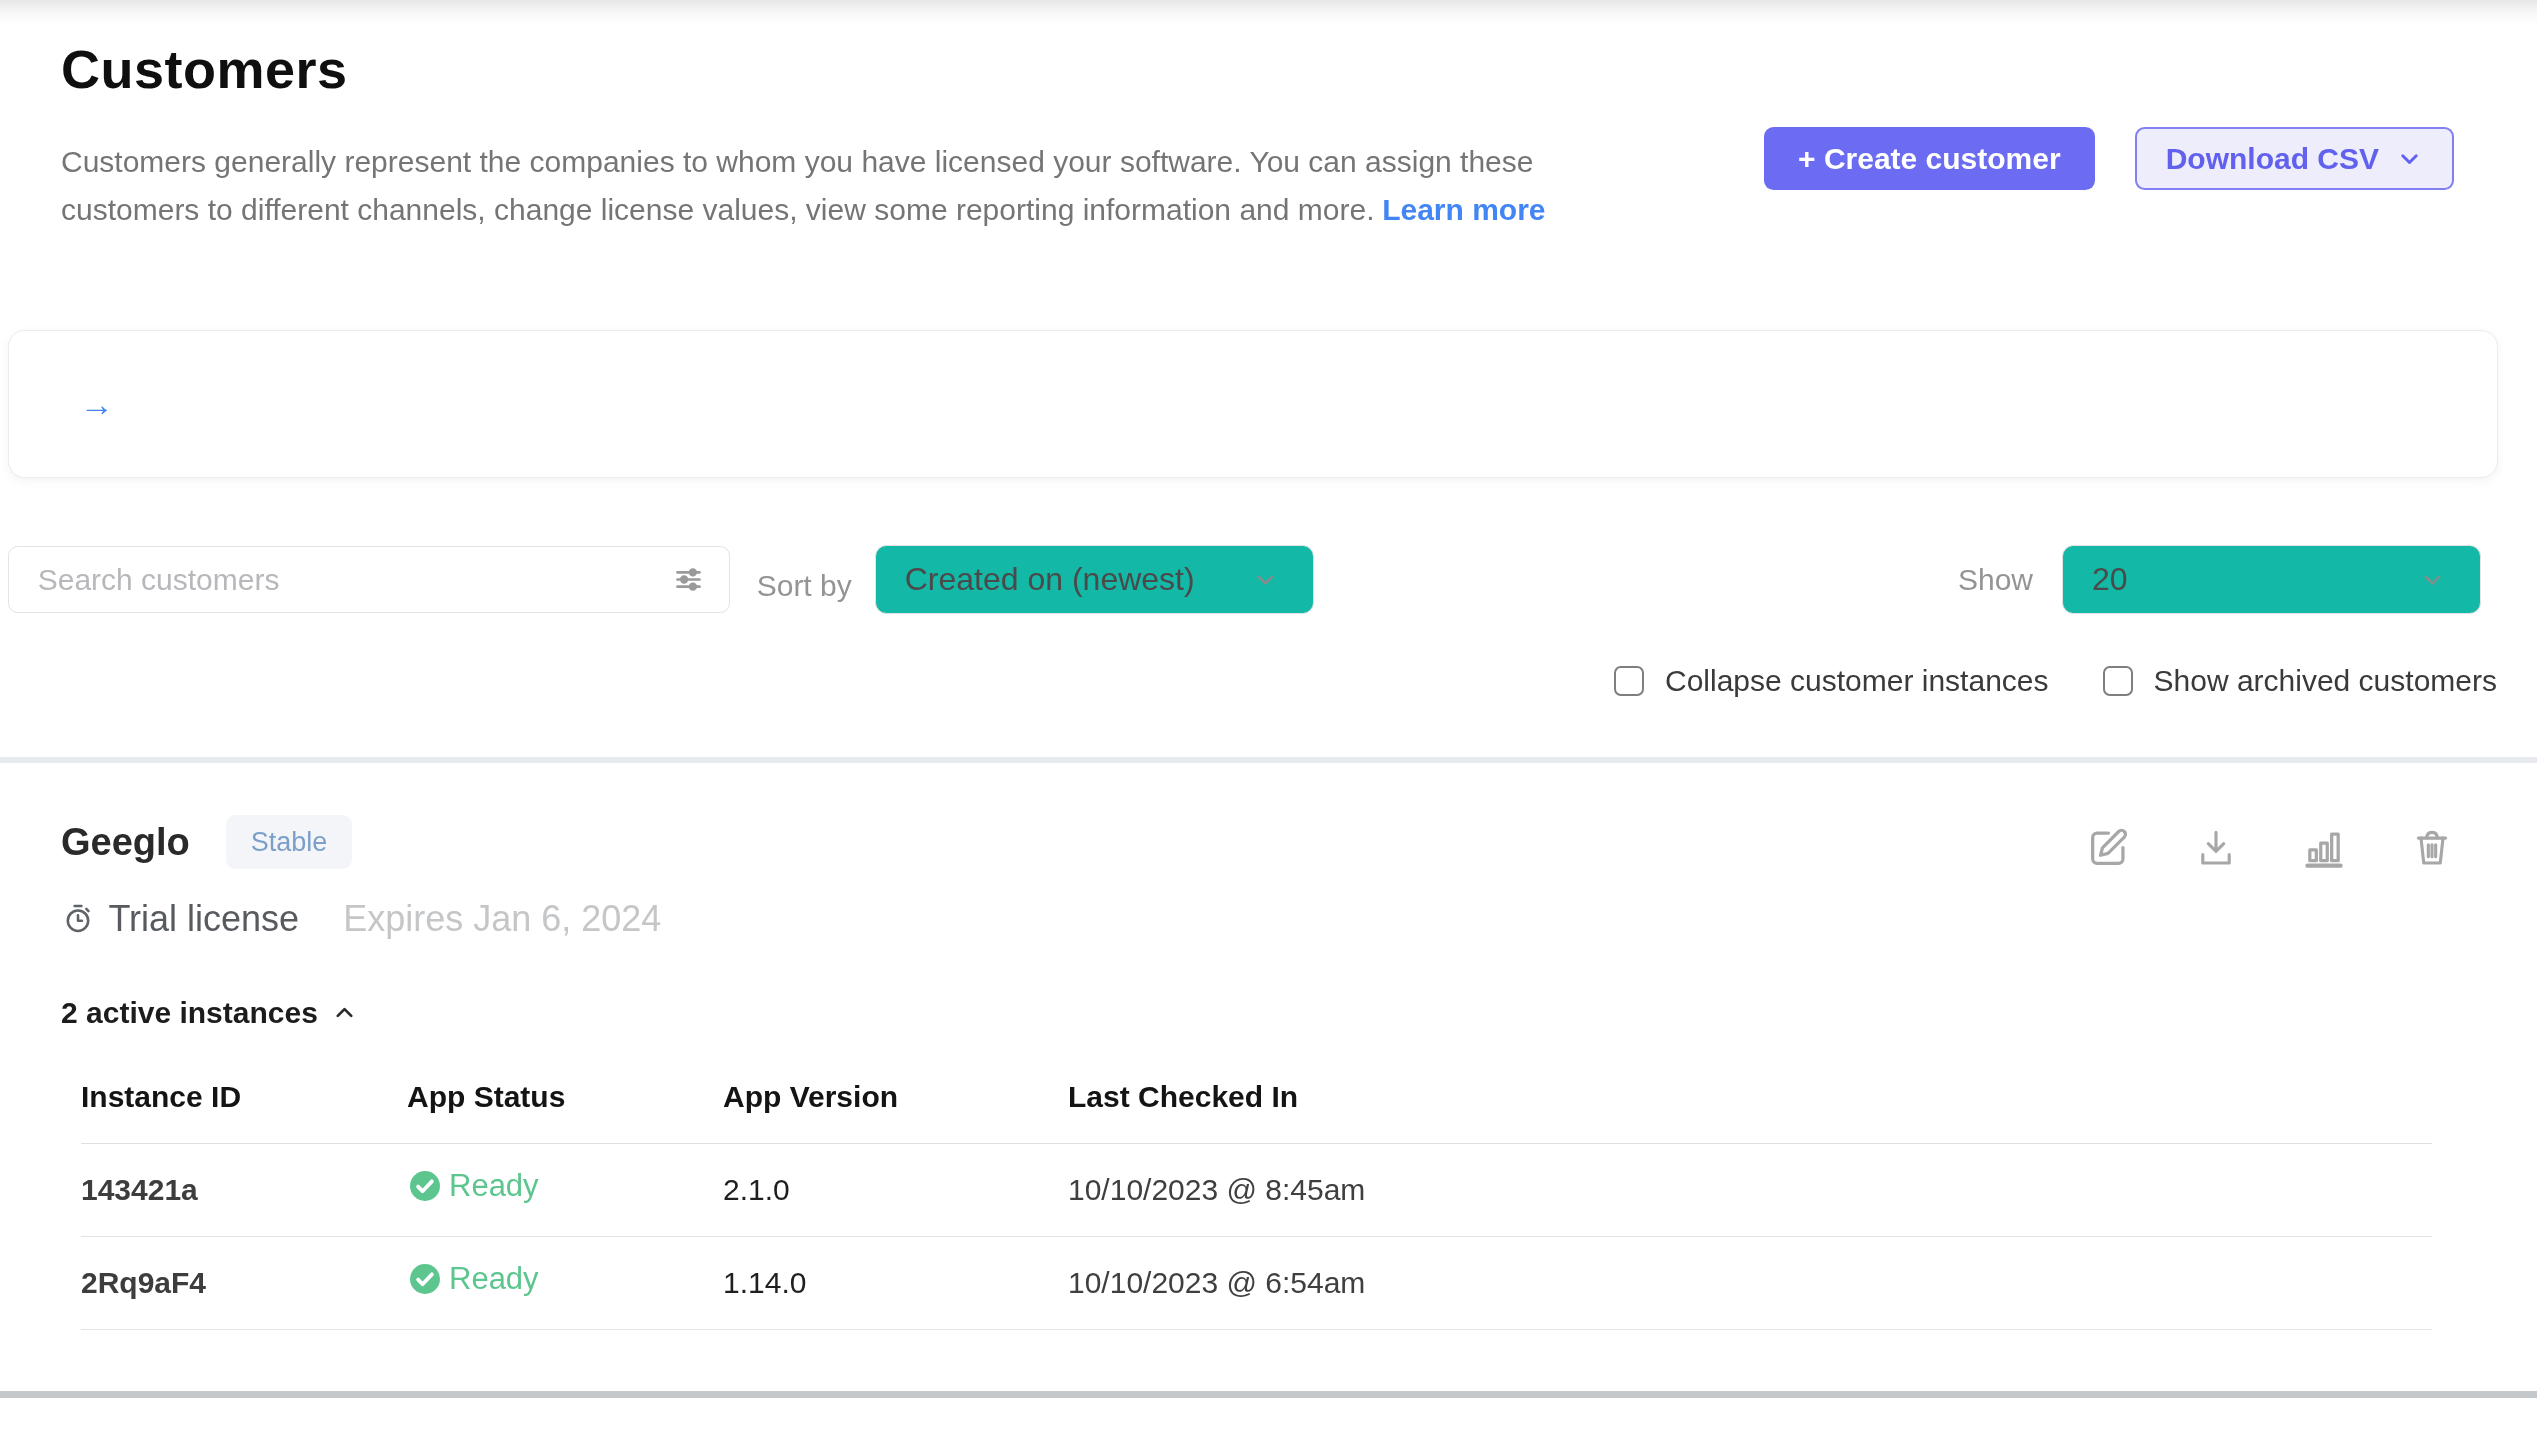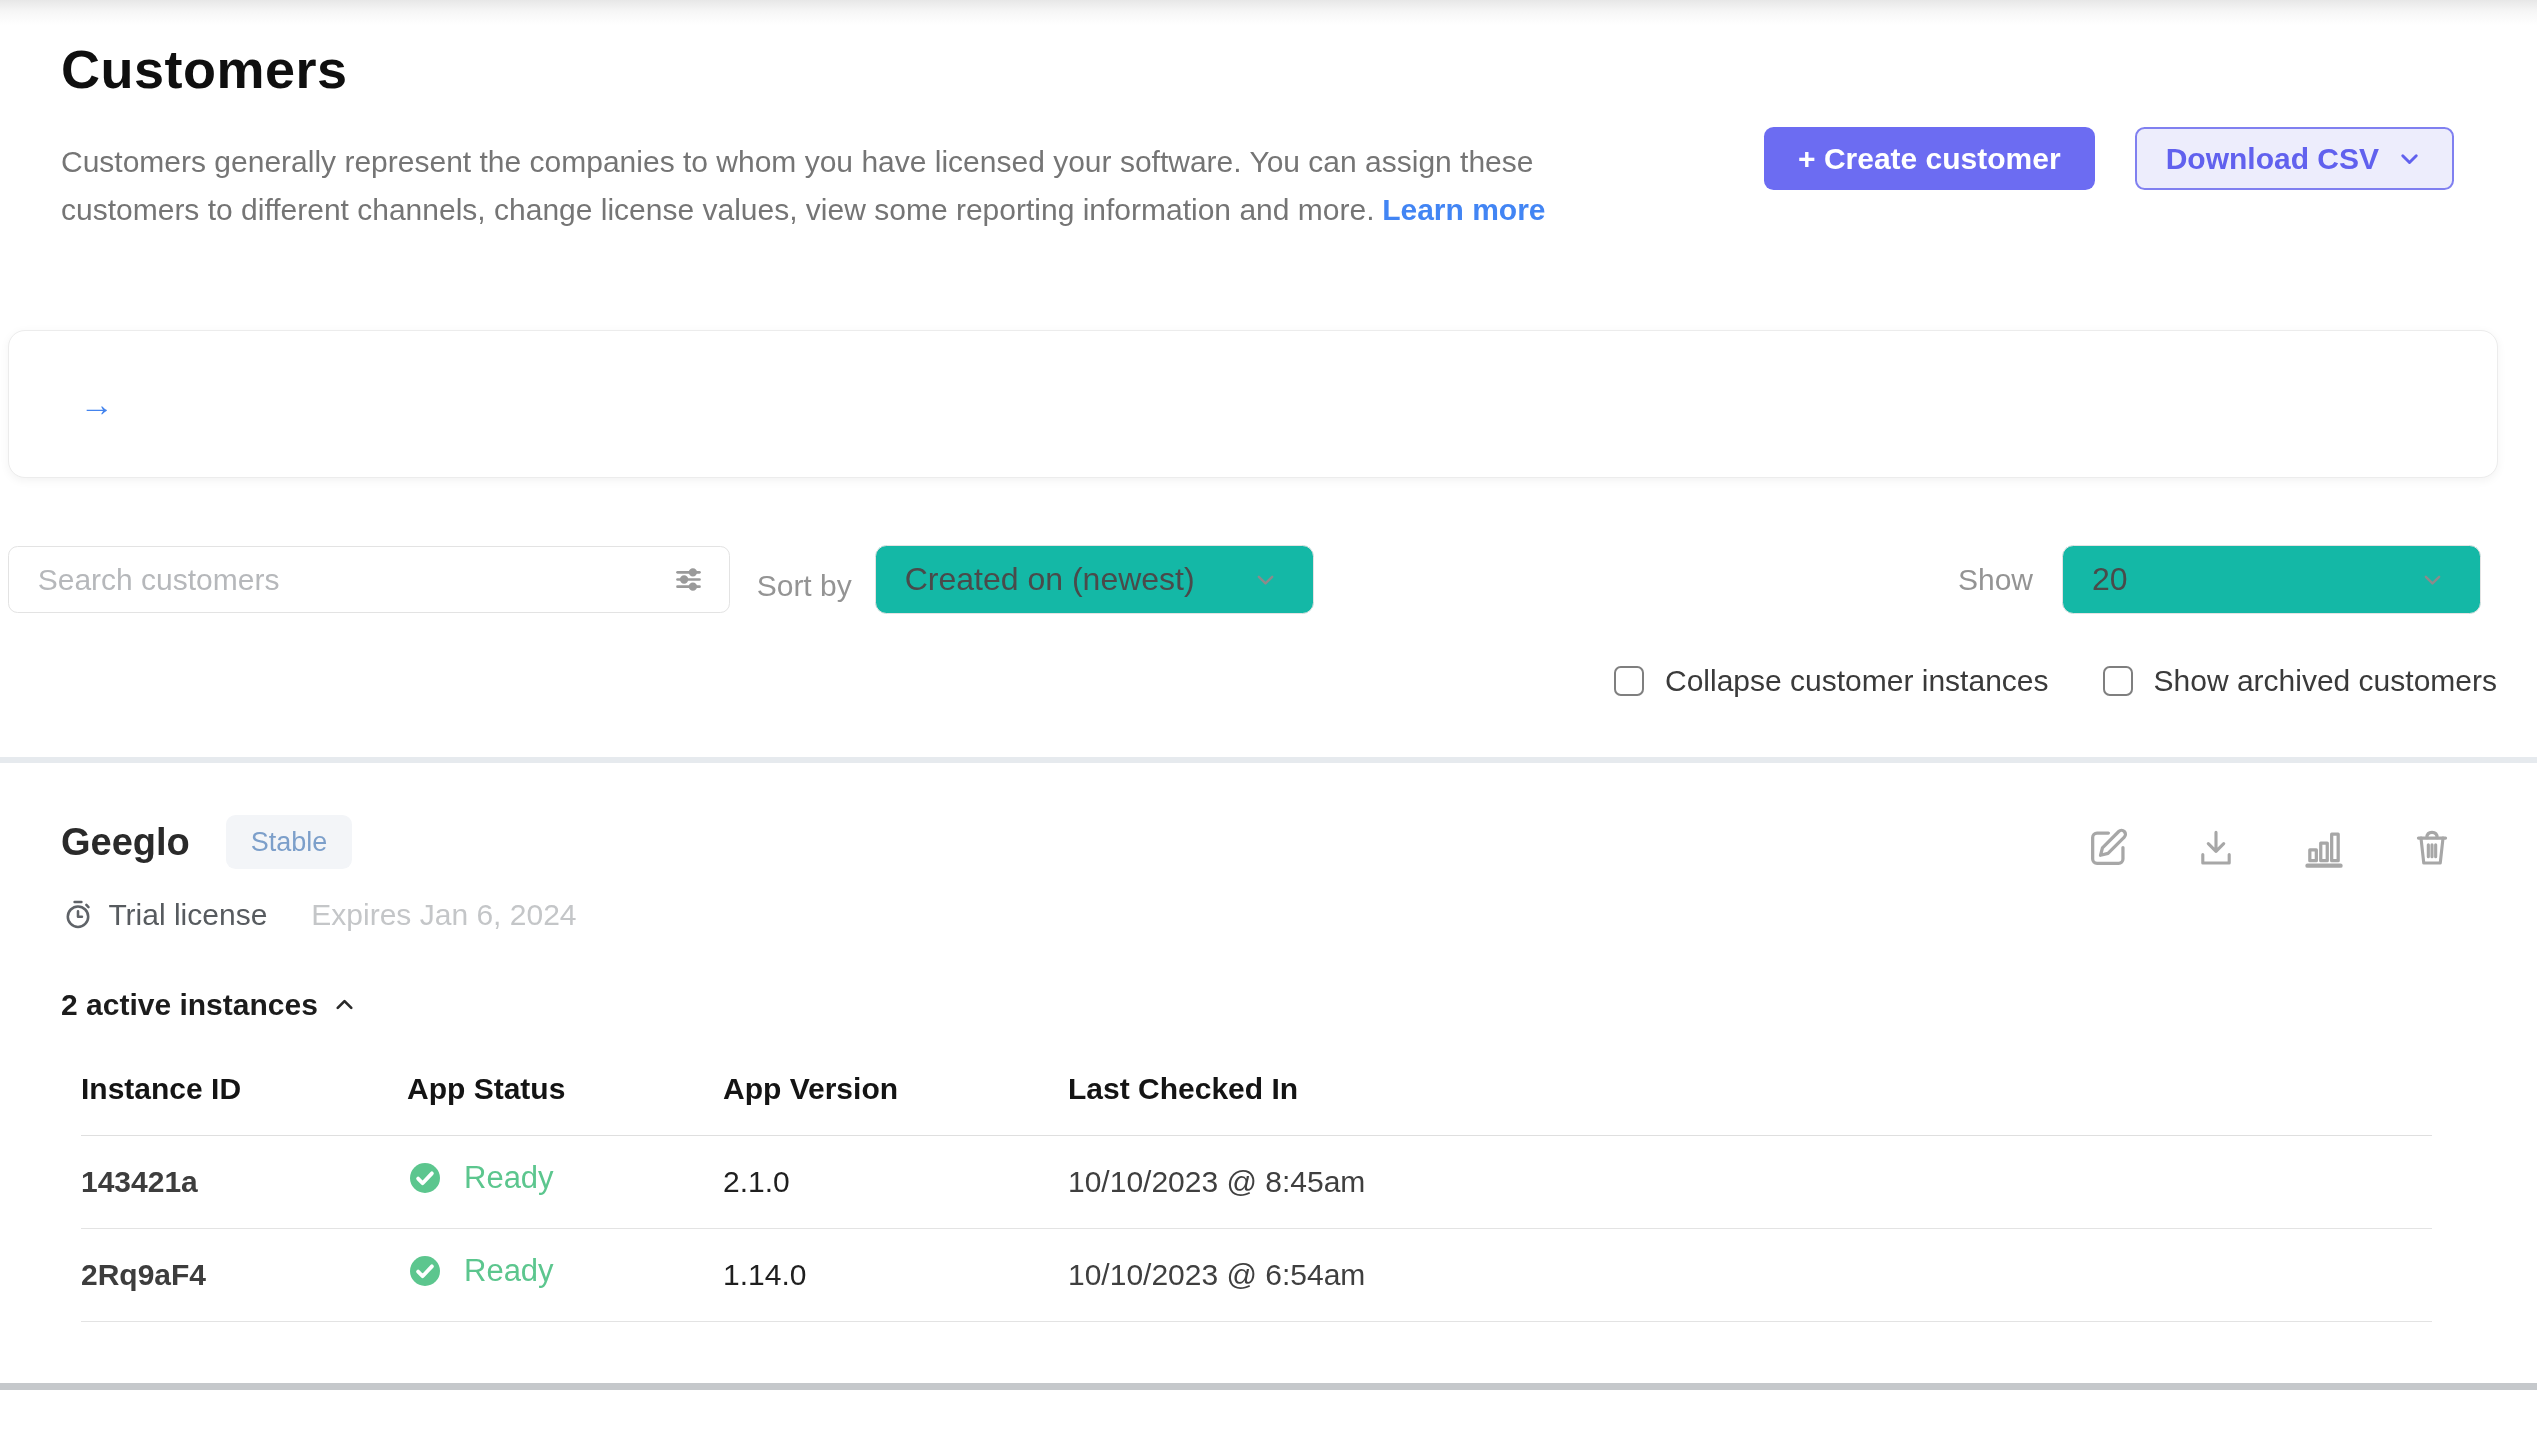--- a/index.html
+++ b/index.html
@@ -59,36 +59,36 @@
   
   .customer-card { padding:52px 84px 0 61px; }
   .card-head { display:flex; align-items:flex-start; justify-content:space-between; }
   .card-head .left { display:flex; align-items:center; }
   h2 { font-size:38px; font-weight:700; color:#2a2a2a; }
   .badge { margin-left:36px; background:var(--badge-bg,#f3f5f8); color:var(--badge-text,#7c9fca);
            font-size:27px; padding:11.5px 25px; border-radius:9.6px; }
   .icons { display:flex; gap:63px; align-items:center; margin-top:9.6px; }
   .icons .icon-btn { cursor:pointer; background:none; border:none; padding:0; line-height:0; }
 
-  .license-row { margin-top:27px; display:flex; align-items:center; font-size:30px; }
+  .license-row { margin-top:27px; display:flex; align-items:center; font-size:36px; }
   .license-row .type { color:#575b5f; margin-left:13.4px; }
   .license-row .expires { color:#c4c6c8; margin-left:44px; }
 
   .instances-toggle { margin-top:56px; display:inline-flex; align-items:center; gap:13.4px;
                       font-size:30px; font-weight:700; color:#1c1c1c; cursor:pointer; }
 
   table { margin:50px 0 0 20px; width:2351px; border-collapse:collapse; }
   th { text-align:left; font-size:30px; font-weight:700; color:#141414; padding:0 0 29px 0;
        border-bottom:1.9px solid #dfdfdf; }
   td { height:93px; font-size:30px; border-bottom:1.9px solid #e3e3e3; vertical-align:middle; }
   .col-id { width:326px; } .col-status { width:316px; } .col-version { width:345px; }
   td.cell-id { font-weight:700; color:#3d3d3d; }
   td.cell-version { color:#1f1f1f; }
   td.cell-date { color:#3f3f3f; }
-  .status { display:inline-flex; align-items:center; gap:21px; color:var(--success,#5cc68e);
+  .status { display:inline-flex; align-items:center; gap:6px; color:var(--success,#5cc68e);
             font-size:31px; }
 
   .bottom-divider { margin-top:61px; height:7.7px; background:#c5c8cb; }
 </style>
 </head>
 <body>
 
 <div class="top-fade"></div>
 
 <header>

